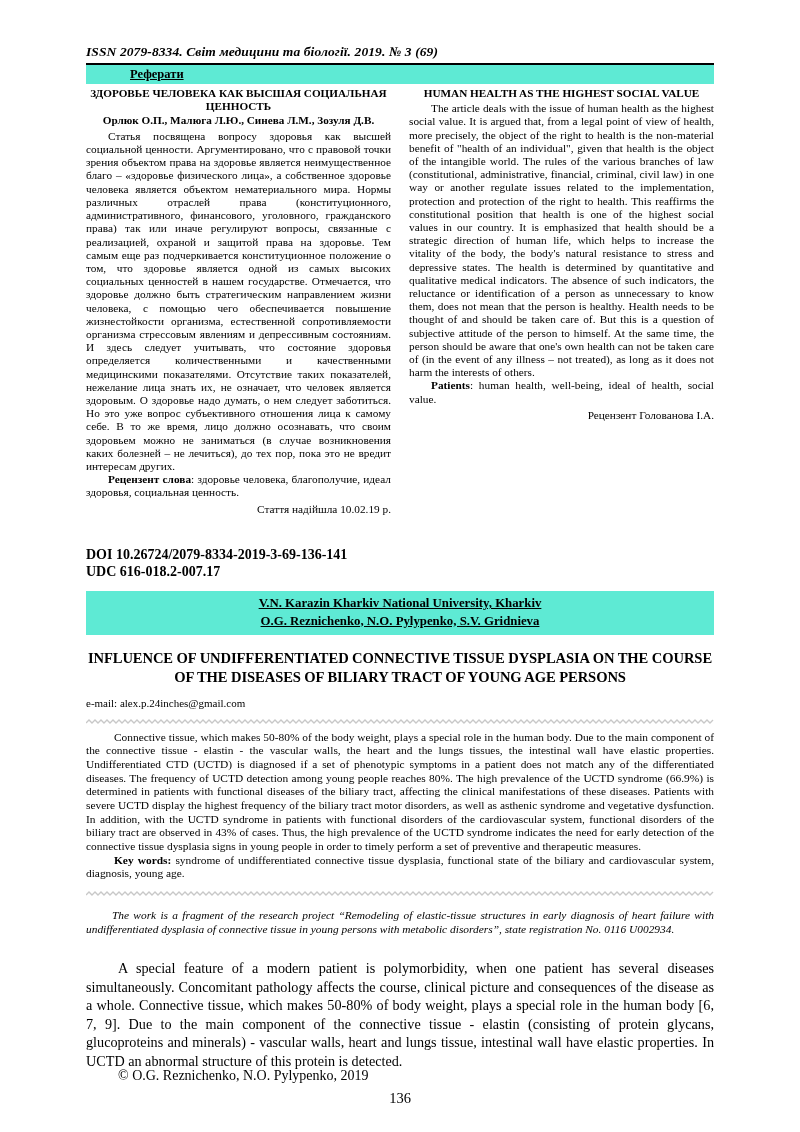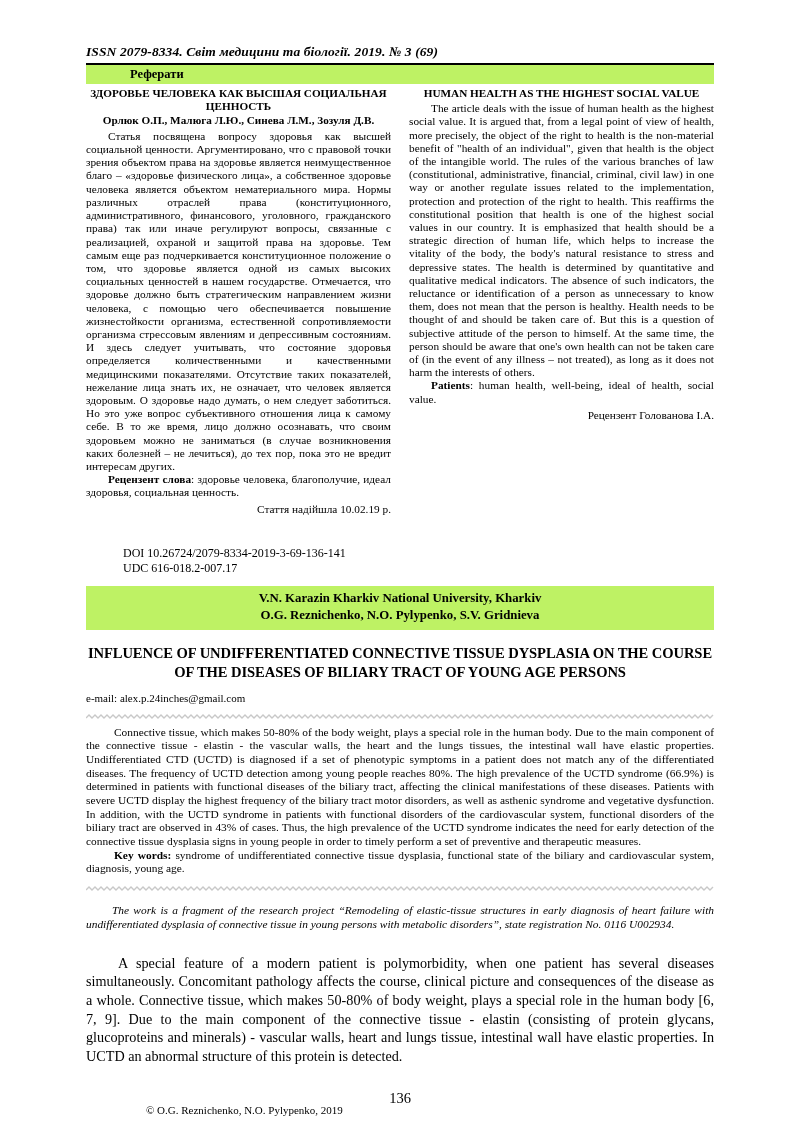--- a/index.html
+++ b/index.html
@@ -35,23 +35,24 @@
     letter-spacing: 0.1px;
     padding-bottom: 3px;
   }
   .rule-thick {
     border-bottom: 2.2px solid #000;
     margin-bottom: 0;
   }
 
   
   .gray-band {
-    background: #bef264;
+    background: #5eead4;
     width: 100%;
     box-sizing: border-box;
+    text-decoration: underline;
   }
   .band-referati {
     padding: 2px 0 2px 44px;
     font-weight: bold;
     font-size: 12.5px;
   }
 
   
   .abs-wrap {
     display: flex;
@@ -90,24 +91,23 @@
   }
   .col-meta {
     text-align: right;
     font-size: 11.3px;
     margin-top: 3px;
   }
 
   
   .doi-block {
     margin-top: 31px;
-    font-weight: normal;
-    font-size: 12px;
+    font-weight: bold;
+    font-size: 14px;
     line-height: 1.28;
-    margin-left: 37px;
   }
 
   
   .band-authors {
     margin-top: 10px;
     padding: 4px 0 5px 0;
     text-align: center;
     font-weight: bold;
     font-size: 12.8px;
     line-height: 1.34;
@@ -173,23 +173,22 @@
   }
   .body-text p {
     margin: 0;
     text-indent: 32px;
   }
 
   
   .copyright {
     position: absolute;
     left: 118px;
-    top: 1104px;
-    font-size: 11px;
-    margin-left: 28px;
+    top: 1068px;
+    font-size: 14px;
   }
   .folio {
     position: absolute;
     left: 0;
     right: 0;
     top: 1090px;
     text-align: center;
     font-size: 14.5px;
   }
 </style>

